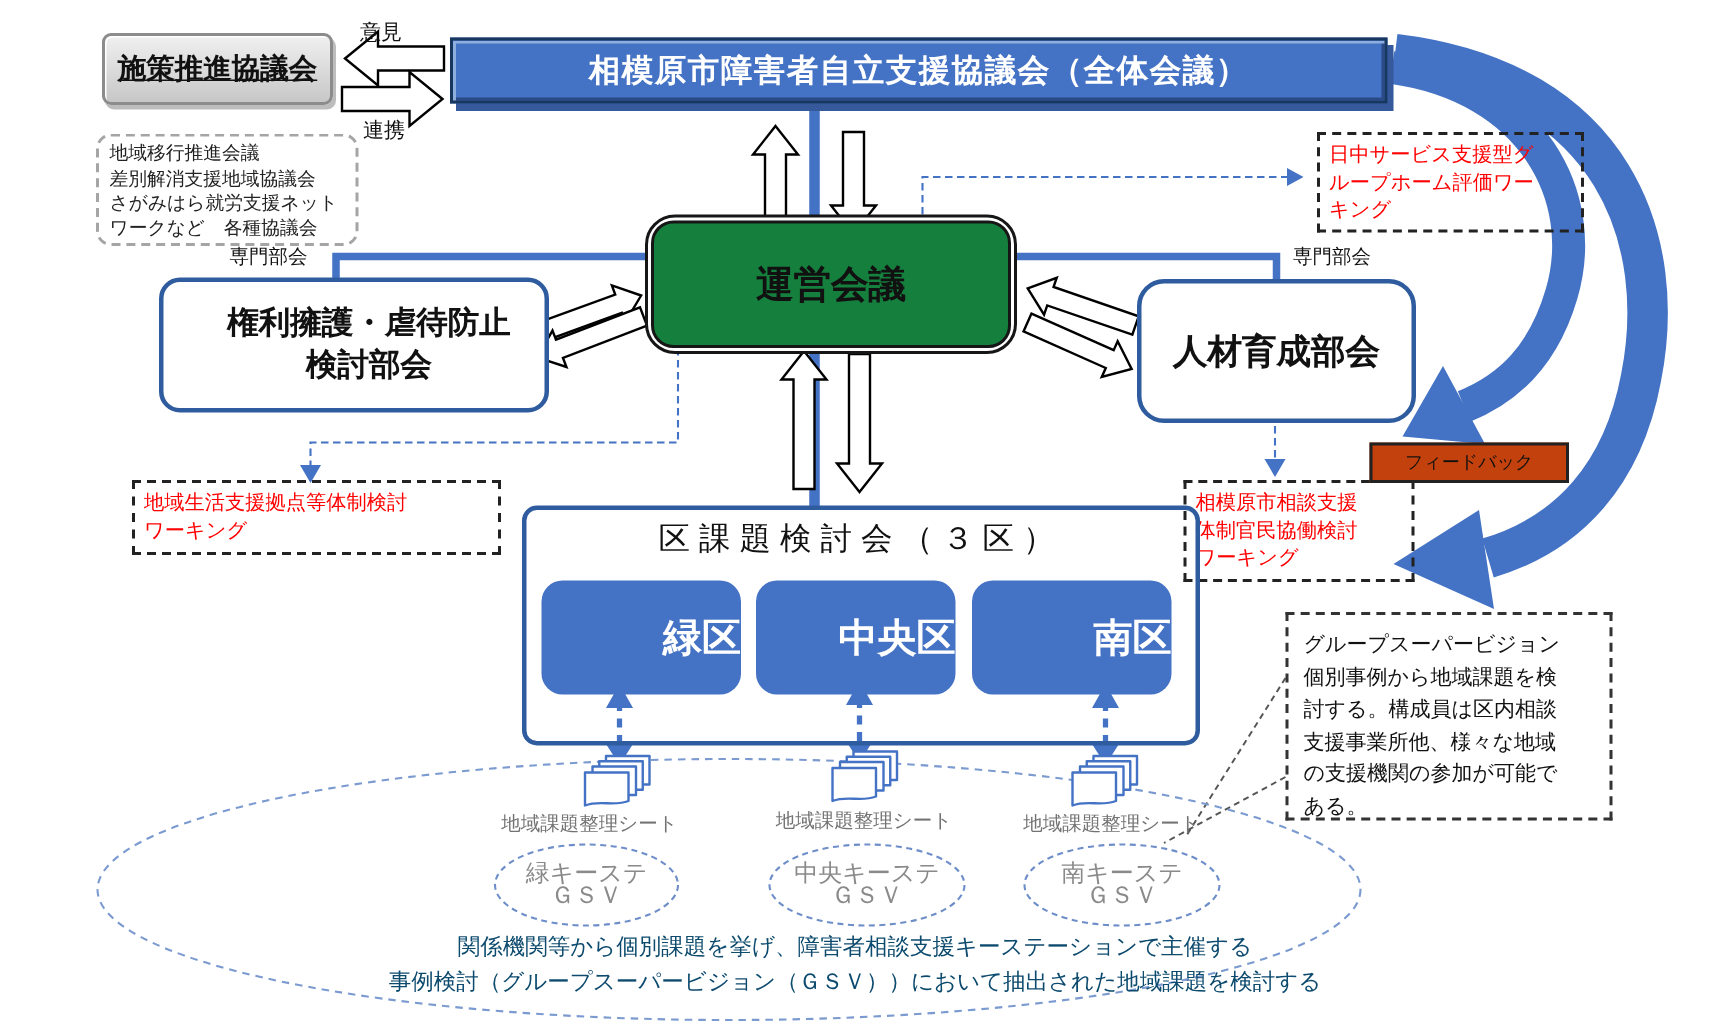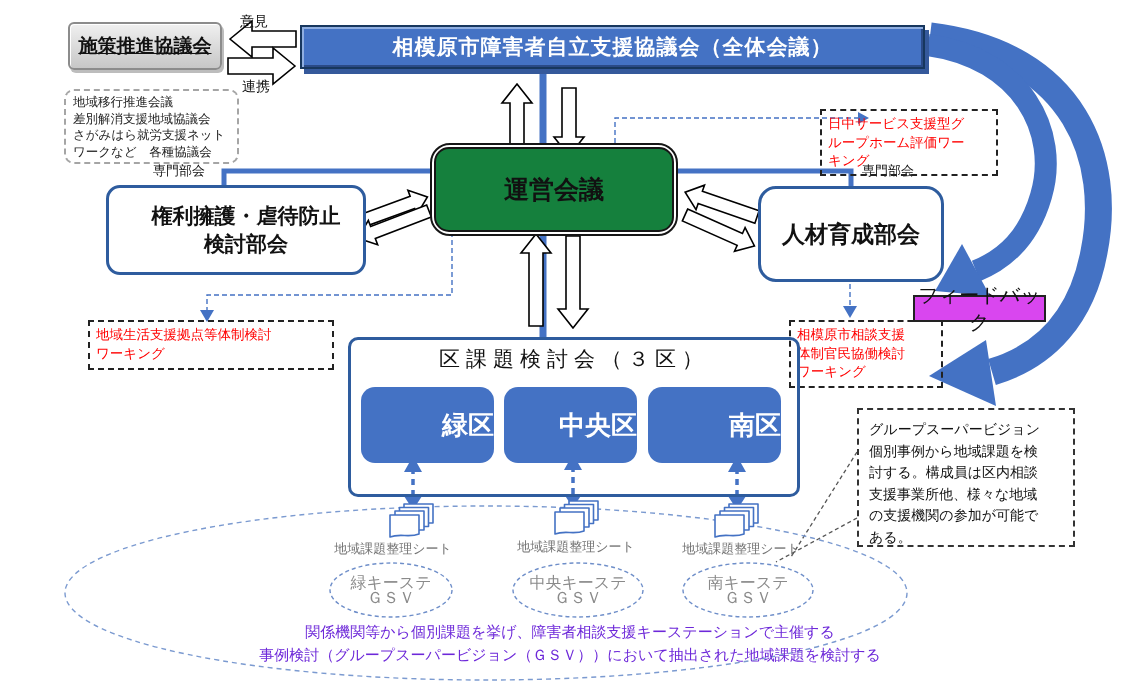--- a/index.html
+++ b/index.html
@@ -31,43 +31,43 @@
   #mgmt-inner{position:absolute;left:2px;top:2px;right:2px;bottom:2px;border:2px solid #161616;border-radius:15px;
            background:#15803d;font-weight:bold;font-size:25px;}
 
   #rights-box{left:106px;top:185px;width:234px;height:84px;background:#fff;border:3px solid #2E5C9E;border-radius:14px;
            font-weight:bold;font-size:21px;line-height:1.35;}
   #hr-box{left:758px;top:186px;width:180px;height:90px;background:#fff;border:3px solid #2E5C9E;border-radius:18px;
            font-weight:bold;font-size:23px;}
 
   .wg{border:2px dashed #222;color:#FF0000;font-size:13.5px;line-height:1.38;padding:4px 6px;background:transparent;}
   .wg span{display:block;}
-  #wg-daytime{left:820px;top:88px;width:162px;height:55px;margin-top:21px;}
+  #wg-daytime{left:878px;top:88px;width:162px;height:55px;}
   #wg-community{left:88px;top:320px;width:230px;height:38px;}
   #wg-consult{left:789px;top:320px;width:138px;height:56px;}
 
-  #feedback-box{left:913px;top:295px;width:129px;height:23px;border:2px solid #222;background:#d946ef;font-size:20px;}
+  #feedback-box{left:913px;top:295px;width:129px;height:23px;border:2px solid #222;background:#c2410c;font-size:12px;}
 
   #ward-box{left:348px;top:337px;width:446px;height:154px;border:3px solid #2E5C9E;border-radius:10px;background:transparent;}
   #ward-title{position:absolute;left:0;top:5px;width:100%;text-align:center;font-size:21px;letter-spacing:6px;color:#111;}
   .ward{position:absolute;top:47px;width:133px;height:76px;background:#4472C4;border-radius:14px;
         color:#fff;font-weight:bold;font-size:26px;justify-content:flex-end;}
   #ward-green{left:10px;} #ward-central{left:153px;} #ward-south{left:297px;}
 
   #gsv-note{left:857px;top:408px;width:196px;height:126px;border:2px dashed #333;padding:9px 8px 0 10px;
         font-size:14px;line-height:21.5px;color:#111;}
   #gsv-note span{display:block;}
 
   .sheet-label{font-size:13px;color:#737373;width:130px;text-align:center;}
   #sheet-label-1{left:328px;top:540px;} #sheet-label-2{left:511px;top:538px;} #sheet-label-3{left:676px;top:540px;}
   .station{width:130px;text-align:center;font-size:16px;line-height:15px;color:#8A8A8A;}
   #station-1{left:326px;top:575px;} #station-2{left:513px;top:575px;} #station-3{left:683px;top:575px;}
   .station span{display:block;}
 
-  #bottom-desc{left:170px;top:620px;width:800px;text-align:center;font-size:15px;line-height:23px;color:#6d28d9;}
+  #bottom-desc{left:170px;top:620px;width:800px;text-align:center;font-size:15px;line-height:23px;color:#0c4a6e;}
   #bottom-desc span{display:block;}
 </style>
 </head>
 <body>
 
 <div id="canvas">
 
   <svg width="1140" height="690" viewBox="0 0 1140 690">
 
     <g>

